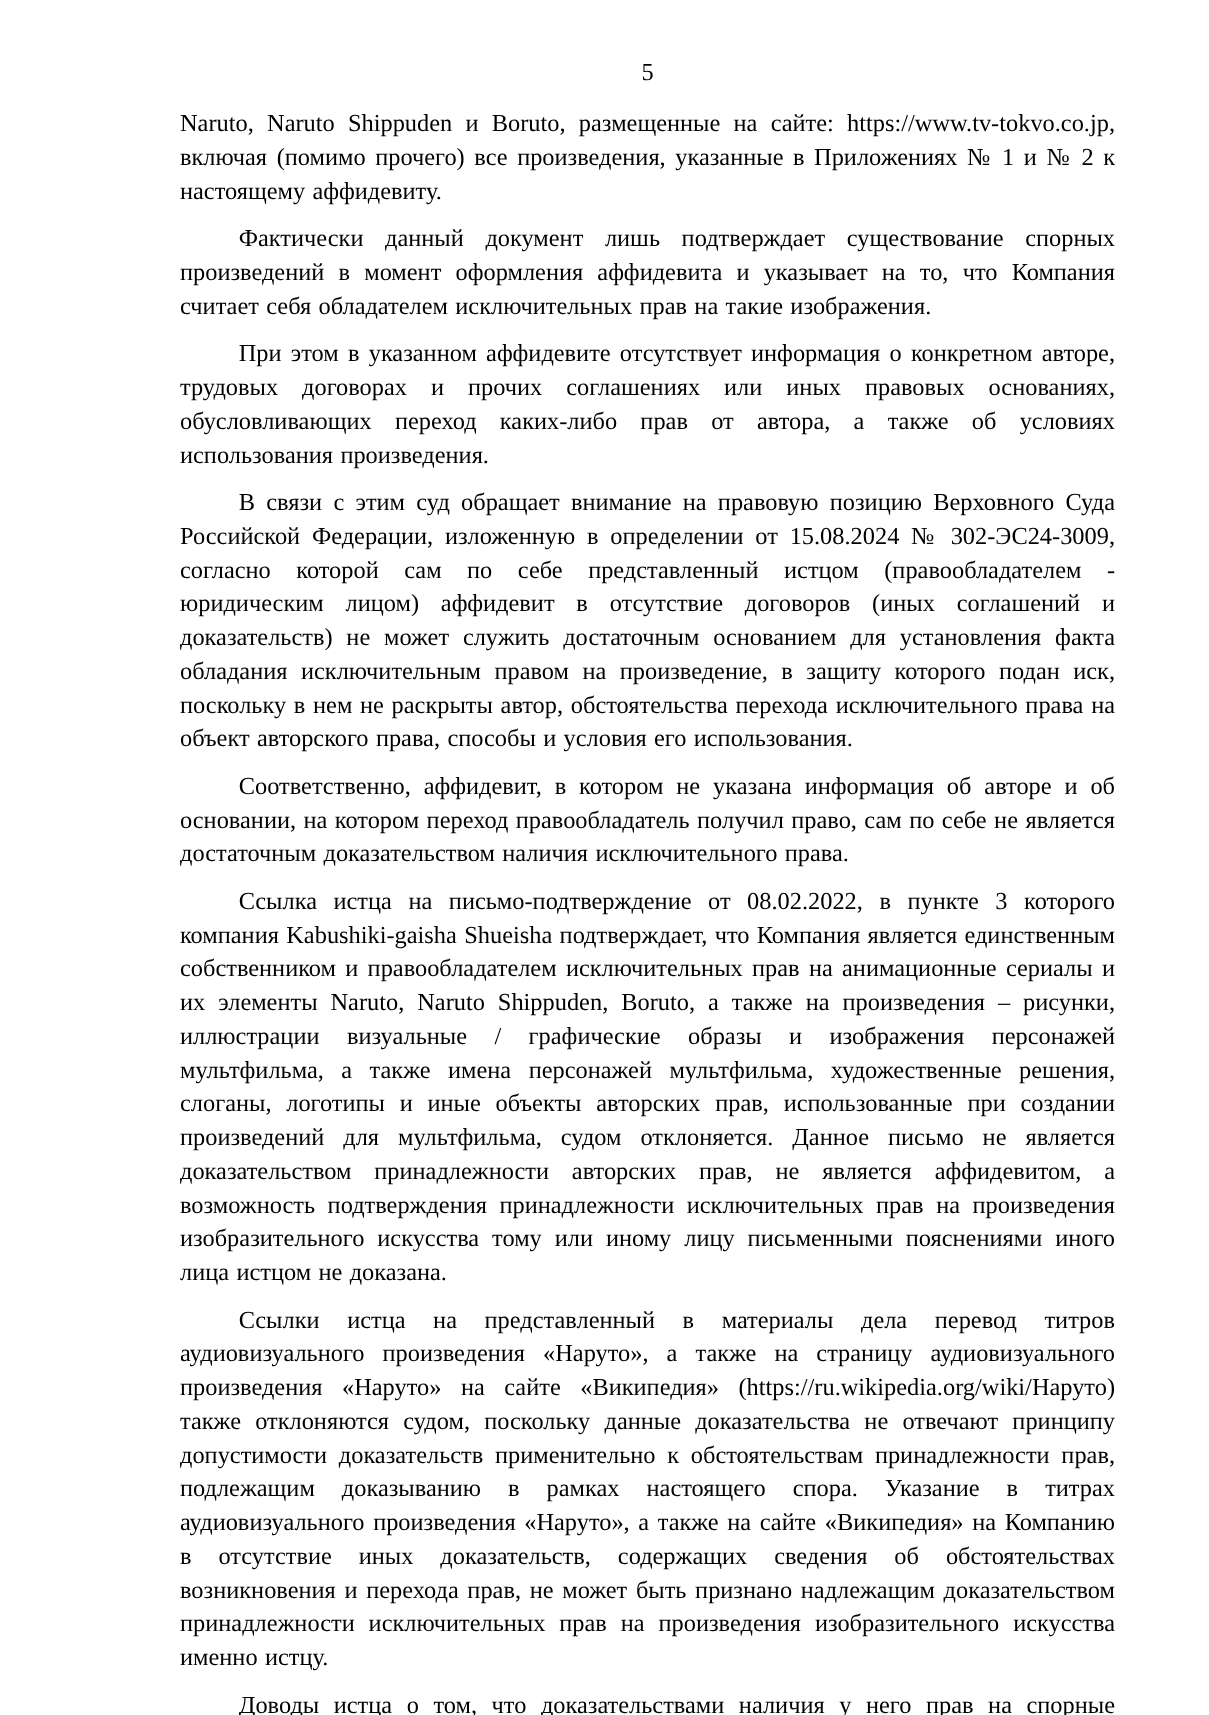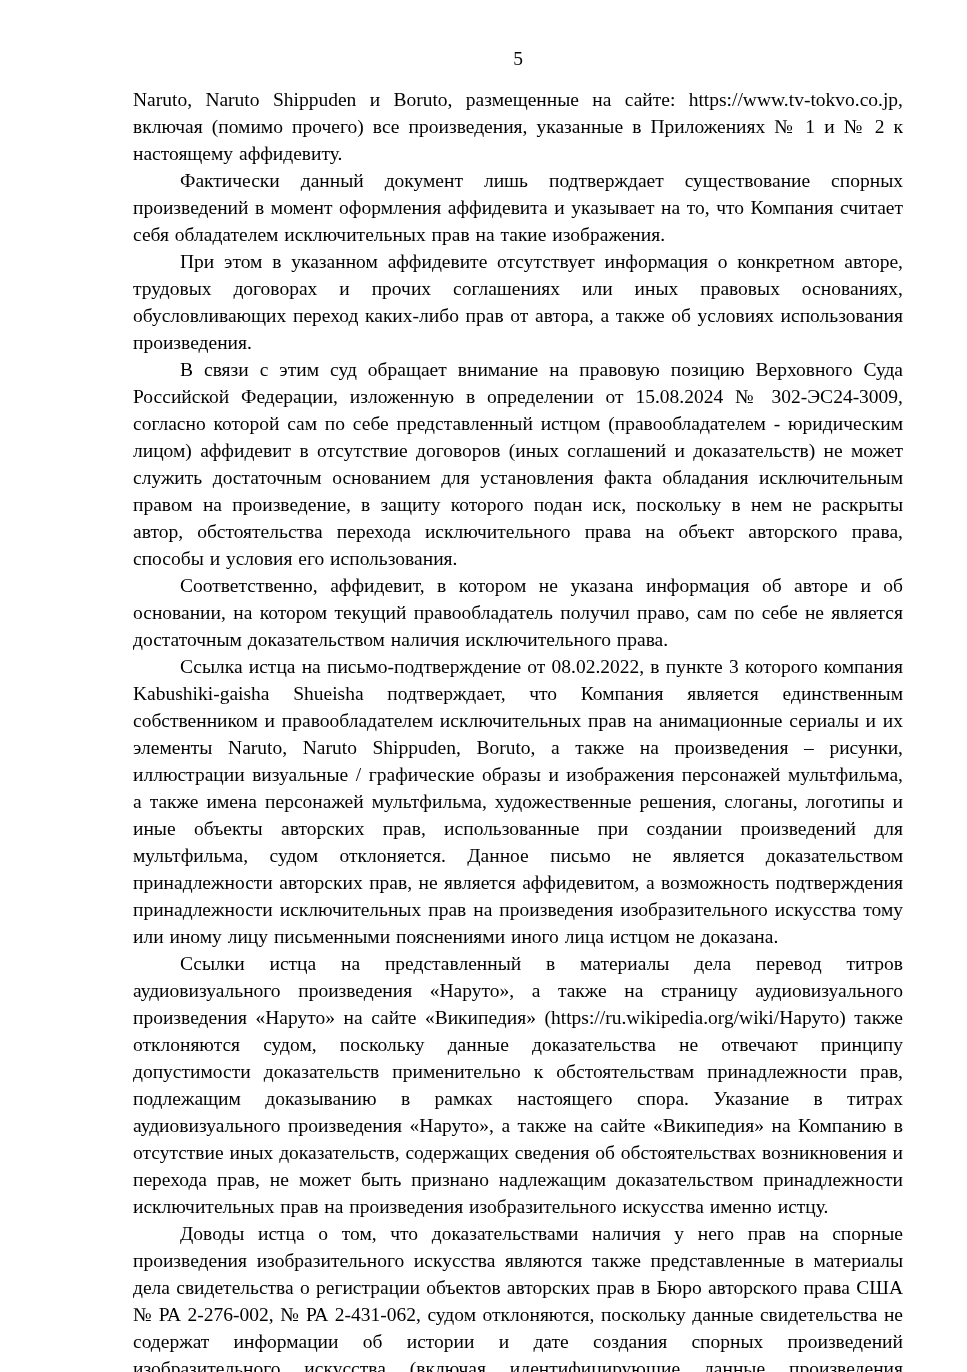--- a/index.html
+++ b/index.html
@@ -27,38 +27,38 @@
     font-size: 19.5px;
     line-height: 22px;
   }
   .body-text {
     margin-top: 16px;
     font-size: 19.5px;
     line-height: 27px;
     text-align: justify;
   }
   .body-text p {
-    margin: 0;
+    margin: 11px;
     padding: 0;
     text-indent: 47px;
     word-spacing: 1px;
   }
   .body-text p.no-indent {
     text-indent: 0;
   }
 </style>
 </head>
 <body>
 
 <div class="page">
   <div class="page-number">5</div>
 
   <div class="body-text">
     <p class="no-indent">Naruto, Naruto Shippuden и Boruto, размещенные на сайте: https://www.tv-tokvo.co.jp, включая (помимо прочего) все произведения, указанные в Приложениях № 1 и № 2 к настоящему аффидевиту.</p>
     <p>Фактически данный документ лишь подтверждает существование спорных произведений в момент оформления аффидевита и указывает на то, что Компания считает себя обладателем исключительных прав на такие изображения.</p>
     <p>При этом в указанном аффидевите отсутствует информация о конкретном авторе, трудовых договорах и прочих соглашениях или иных правовых основаниях, обусловливающих переход каких-либо прав от автора, а также об условиях использования произведения.</p>
     <p>В связи с этим суд обращает внимание на правовую позицию Верховного Суда Российской Федерации, изложенную в определении от 15.08.2024 № 302-ЭС24-3009, согласно которой сам по себе представленный истцом (правообладателем - юридическим лицом) аффидевит в отсутствие договоров (иных соглашений и доказательств) не может служить достаточным основанием для установления факта обладания исключительным правом на произведение, в защиту которого подан иск, поскольку в нем не раскрыты автор, обстоятельства перехода исключительного права на объект авторского права, способы и условия его использования.</p>
-    <p>Соответственно, аффидевит, в котором не указана информация об авторе и об основании, на котором текущий правообладатель получил право, сам по себе не является достаточным доказательством наличия исключительного права.</p>
+    <p>Соответственно, аффидевит, в котором не указана информация об авторе и об основании, на котором переход правообладатель получил право, сам по себе не является достаточным доказательством наличия исключительного права.</p>
     <p>Ссылка истца на письмо-подтверждение от 08.02.2022, в пункте 3 которого компания Kabushiki-gaisha Shueisha подтверждает, что Компания является единственным собственником и правообладателем исключительных прав на анимационные сериалы и их элементы Naruto, Naruto Shippuden, Boruto, а также на произведения – рисунки, иллюстрации визуальные / графические образы и изображения персонажей мультфильма, а также имена персонажей мультфильма, художественные решения, слоганы, логотипы и иные объекты авторских прав, использованные при создании произведений для мультфильма, судом отклоняется. Данное письмо не является доказательством принадлежности авторских прав, не является аффидевитом, а возможность подтверждения принадлежности исключительных прав на произведения изобразительного искусства тому или иному лицу письменными пояснениями иного лица истцом не доказана.</p>
     <p>Ссылки истца на представленный в материалы дела перевод титров аудиовизуального произведения «Наруто», а также на страницу аудиовизуального произведения «Наруто» на сайте «Википедия» (https://ru.wikipedia.org/wiki/Наруто) также отклоняются судом, поскольку данные доказательства не отвечают принципу допустимости доказательств применительно к обстоятельствам принадлежности прав, подлежащим доказыванию в рамках настоящего спора. Указание в титрах аудиовизуального произведения «Наруто», а также на сайте «Википедия» на Компанию в отсутствие иных доказательств, содержащих сведения об обстоятельствах возникновения и перехода прав, не может быть признано надлежащим доказательством принадлежности исключительных прав на произведения изобразительного искусства именно истцу.</p>
     <p>Доводы истца о том, что доказательствами наличия у него прав на спорные произведения изобразительного искусства являются также представленные в материалы дела свидетельства о регистрации объектов авторских прав в Бюро авторского права США № РА 2-276-002, № РА 2-431-062, судом отклоняются, поскольку данные свидетельства не содержат информации об истории и дате создания спорных произведений изобразительного искусства (включая идентифицирующие данные произведения сведения), о конкретном авторе, трудовых договорах и прочих соглашениях или иных правовых основаниях, обуславливающих переход прав от автора, а также об условиях использования произведений.</p>
   </div>
 </div>
 
 </body></html>

